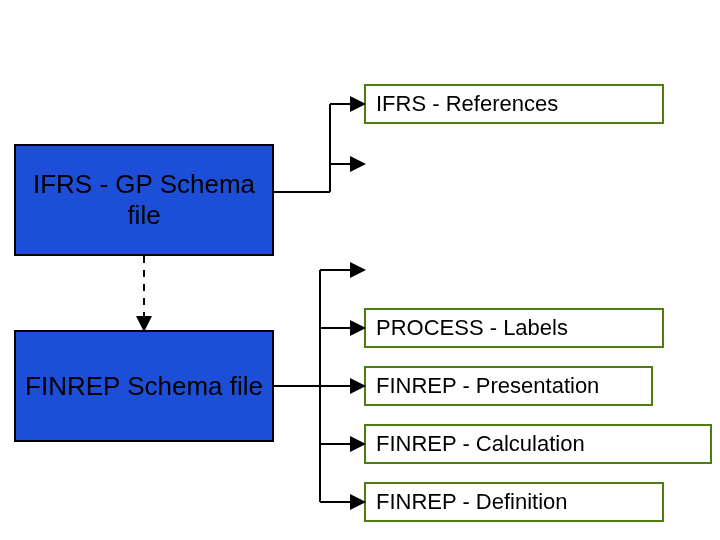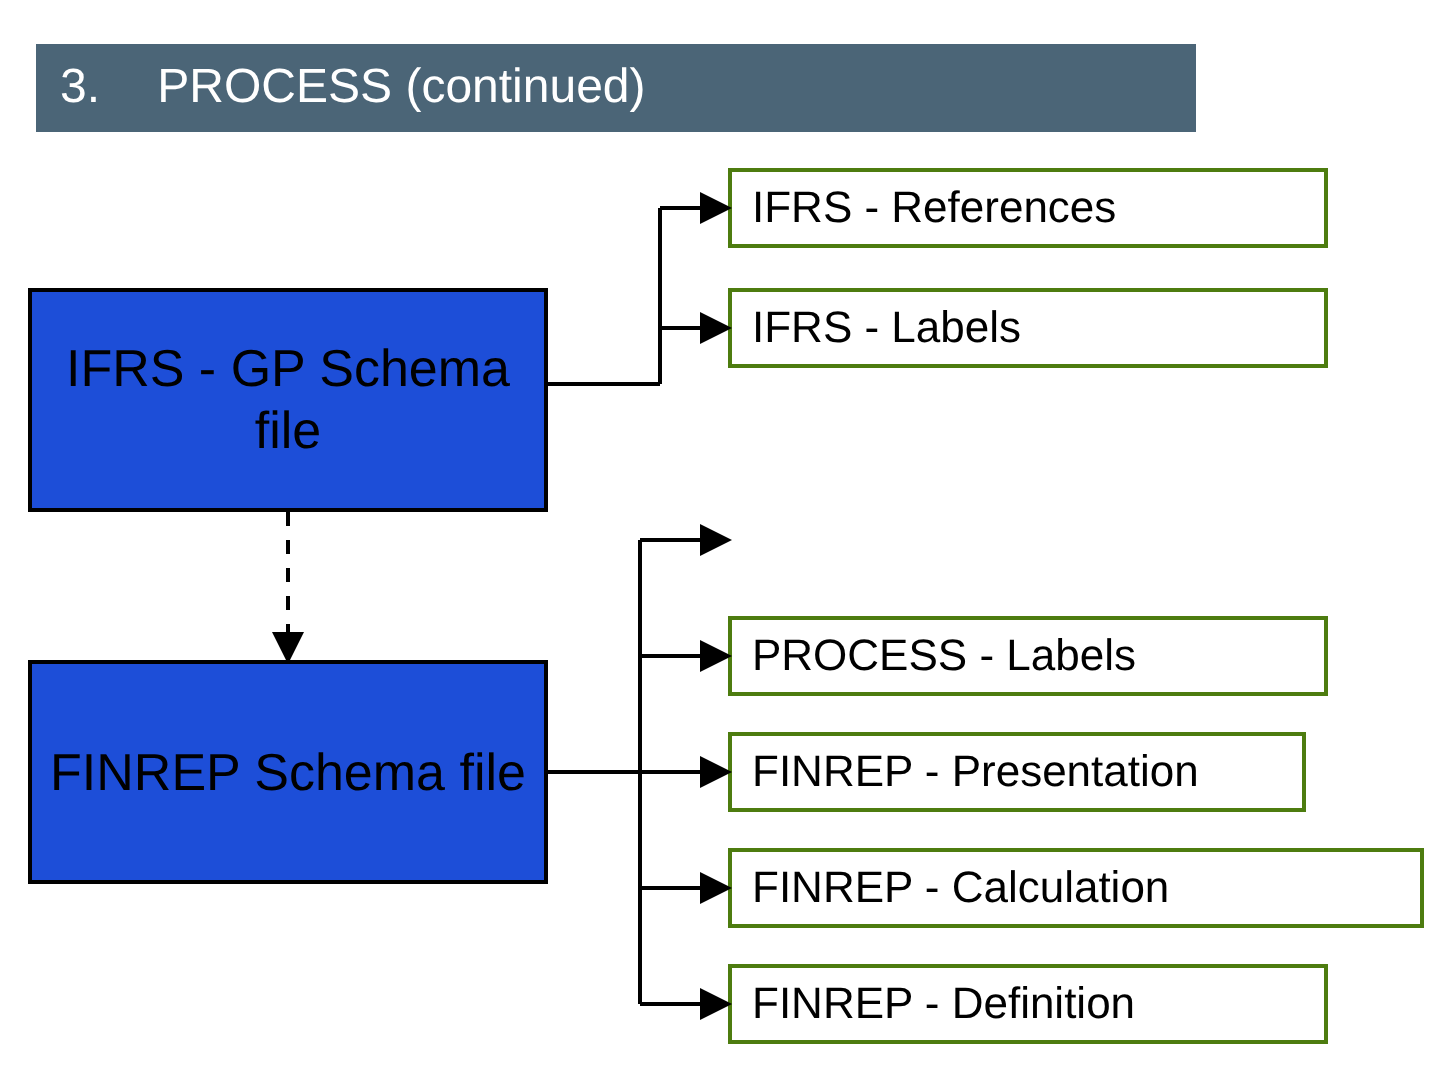--- a/index.html
+++ b/index.html
@@ -61,38 +61,31 @@
     width: 720px;
     height: 540px;
     pointer-events: none;
   }
 </style>
 </head>
 <body>
 
 <div class="stage">
 
-  <div class="title-bar">
-    <span class="num">3.</span>
-    <span>PROCESS (continued)</span>
-  </div>
 
   <div class="big-box" style="left:14px; top:144px; width:260px; height:112px;">
     <span>IFRS - GP Schema file</span>
   </div>
 
   <div class="big-box" style="left:14px; top:330px; width:260px; height:112px;">
     <span>FINREP Schema file</span>
   </div>
 
   <div class="box" style="left:364px; top:84px;  width:300px; height:40px;">
     <span>IFRS - References</span>
-  </div>
-  <div class="box" style="left:364px; top:144px; width:300px; height:40px;">
-    <span>IFRS - Labels</span>
   </div>
   <div class="box" style="left:364px; top:308px; width:300px; height:40px;">
     <span>PROCESS - Labels</span>
   </div>
   <div class="box" style="left:364px; top:366px; width:289px; height:40px;">
     <span>FINREP - Presentation</span>
   </div>
   <div class="box" style="left:364px; top:424px; width:348px; height:40px;">
     <span>FINREP - Calculation</span>
   </div>

